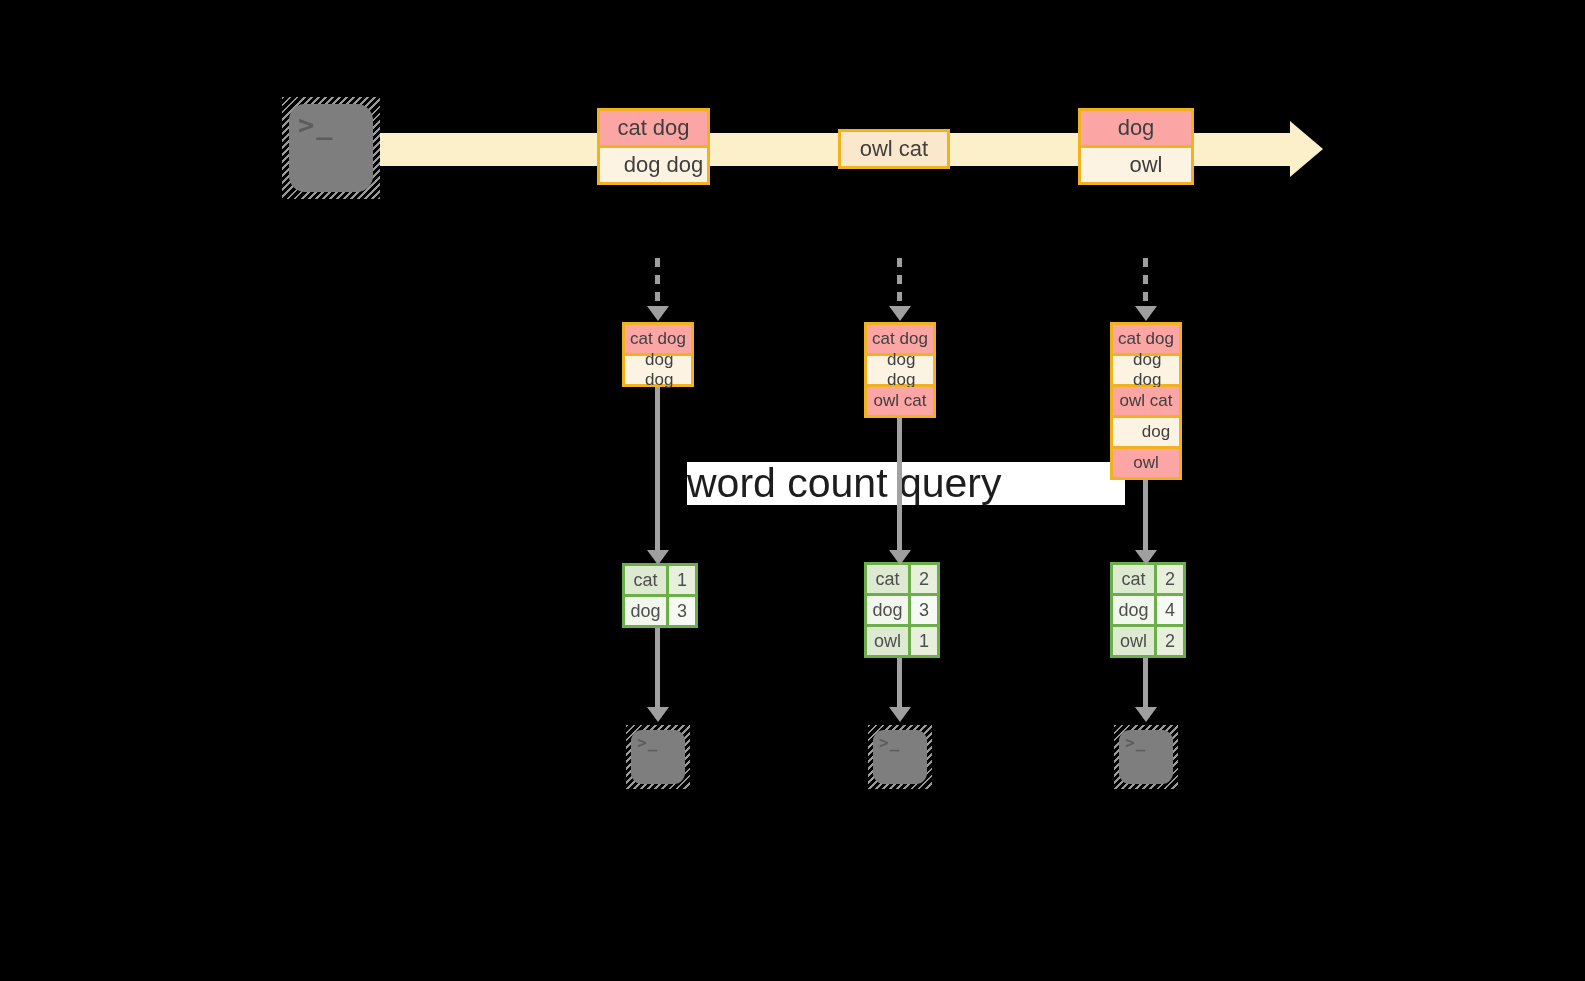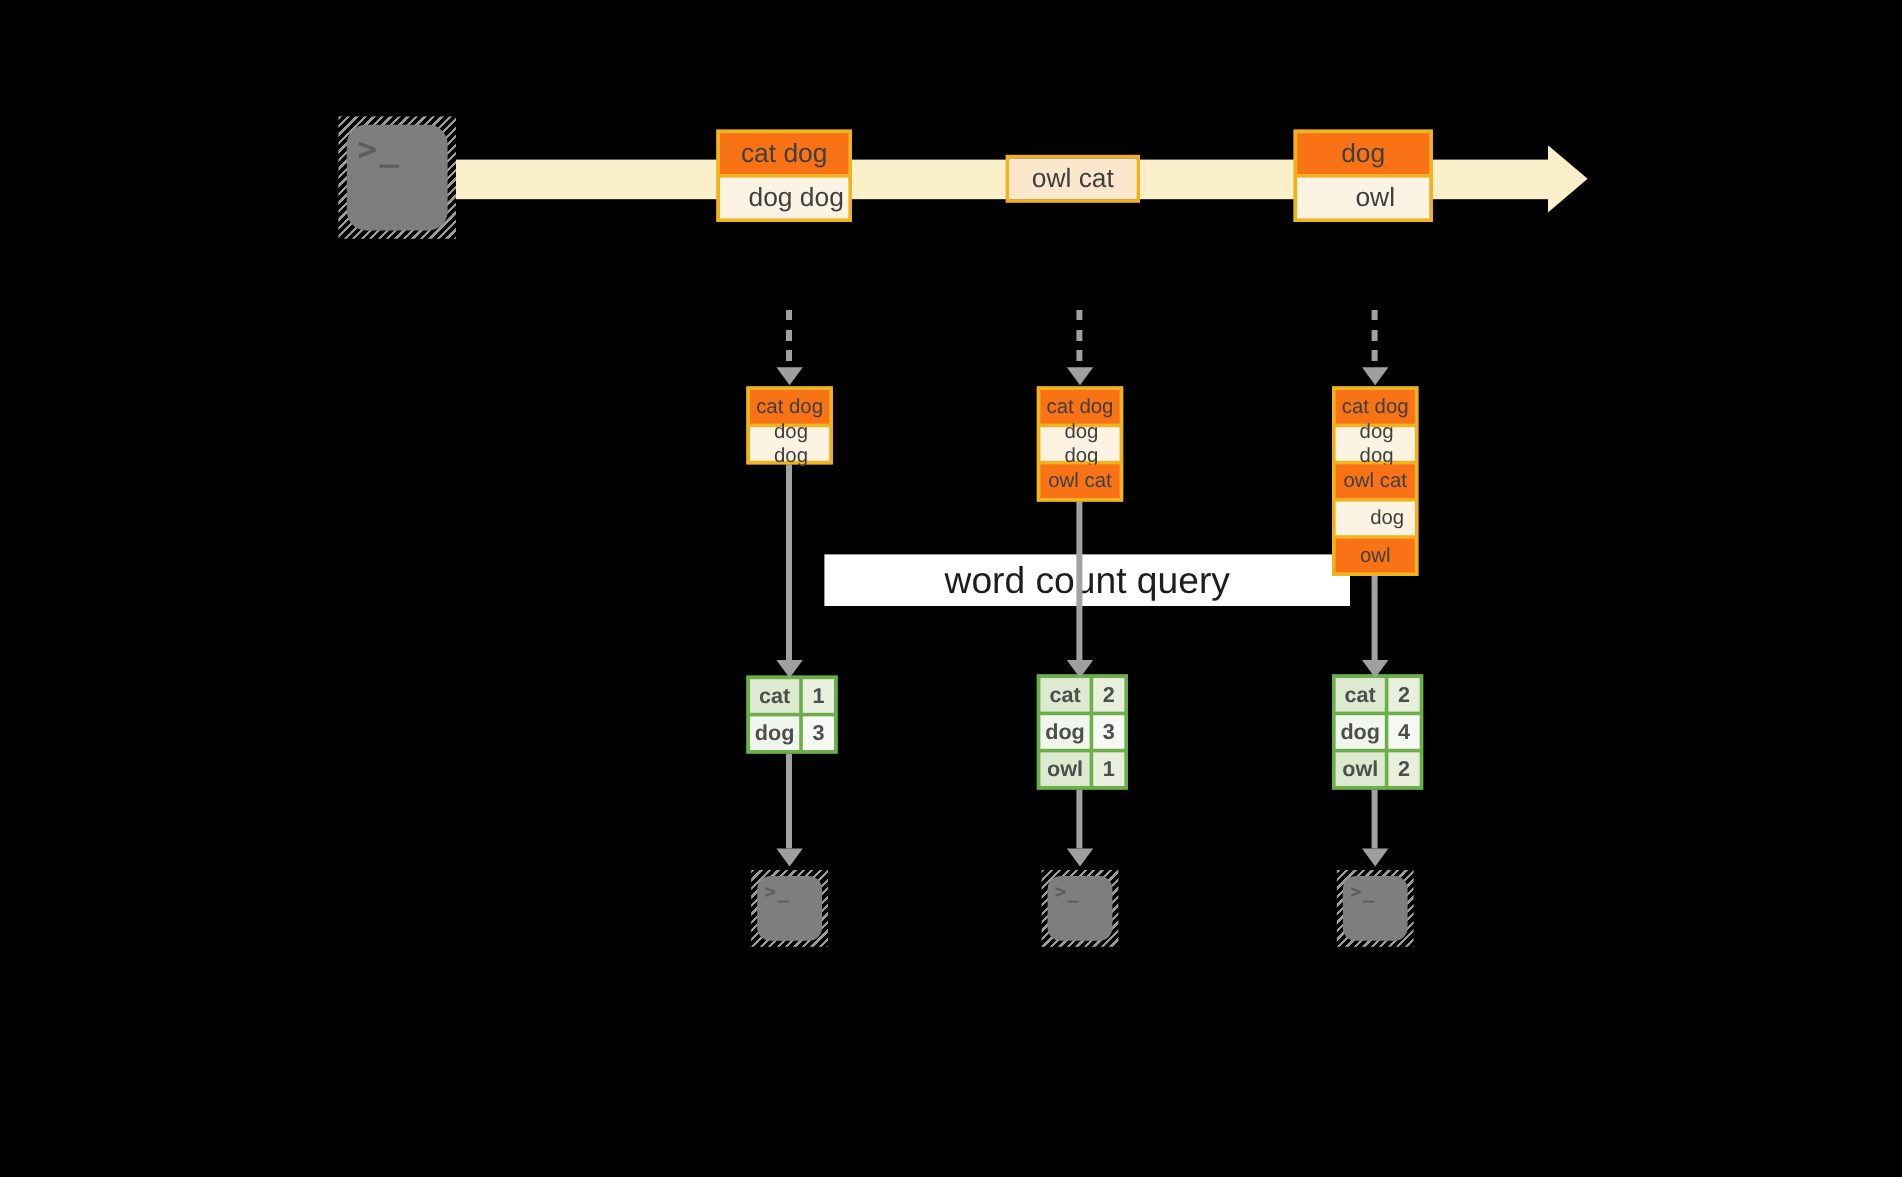--- a/index.html
+++ b/index.html
@@ -41,51 +41,51 @@
   .obox {
     position:absolute; border:3px solid #f1b21f; background:#f1b21f;
     display:flex; flex-direction:column; gap:3px; z-index:4;
   }
   .obox .row {
     display:flex; align-items:center; justify-content:center;
     color:#3f3f3f;
   }
   .msg .row { height:34px; font-size:22px; }
   .stack .row { height:28px; font-size:17px; }
-  .fill-a { background:#f97316; }
+  .fill-a { background:#fca5a5; }
   .fill-b { background:#fdf3e2;padding-left:20px; }
   .fill-c { background:#fbe7cc; }
 
   
   .vdash {
     position:absolute; width:5px; z-index:3;
     background:repeating-linear-gradient(to bottom,#9f9f9f 0 9px,transparent 9px 17px);
   }
   .vline { position:absolute; width:5px; background:#a2a2a2; z-index:3; }
   .tri {
     position:absolute; width:0; height:0; z-index:5;
     border-left:11px solid transparent; border-right:11px solid transparent;
     border-top:15px solid #9f9f9f;
   }
 
   
   .qband {
     position:absolute; left:687px; top:462px; width:438px; height:43px;
     background:#ffffff; z-index:2; display:flex; align-items:center;
-    justify-content:center; font-size:31px; color:#1d1d1d;
+    font-size:41px; color:#1d1d1d;
   }
 
   
   .gtable {
     position:absolute; border:3px solid #6cae49; background:#6cae49;
     display:grid; grid-template-columns:41px 26px; gap:3px; z-index:4;
   }
   .gcell {
     height:28px; display:flex; align-items:center; justify-content:center;
-    font-size:18px; color:#4e4e4e;font-weight:bold;
+    font-size:18px; color:#4e4e4e;
   }
   .ga  { background:#dde9d0; }
   .gav { background:#e8f0dd; }
   .gb  { background:#f2f7ed; }
   .gbv { background:#f7faf4; }
 </style>
 </head>
 <body>
 
 <div id="canvas">

